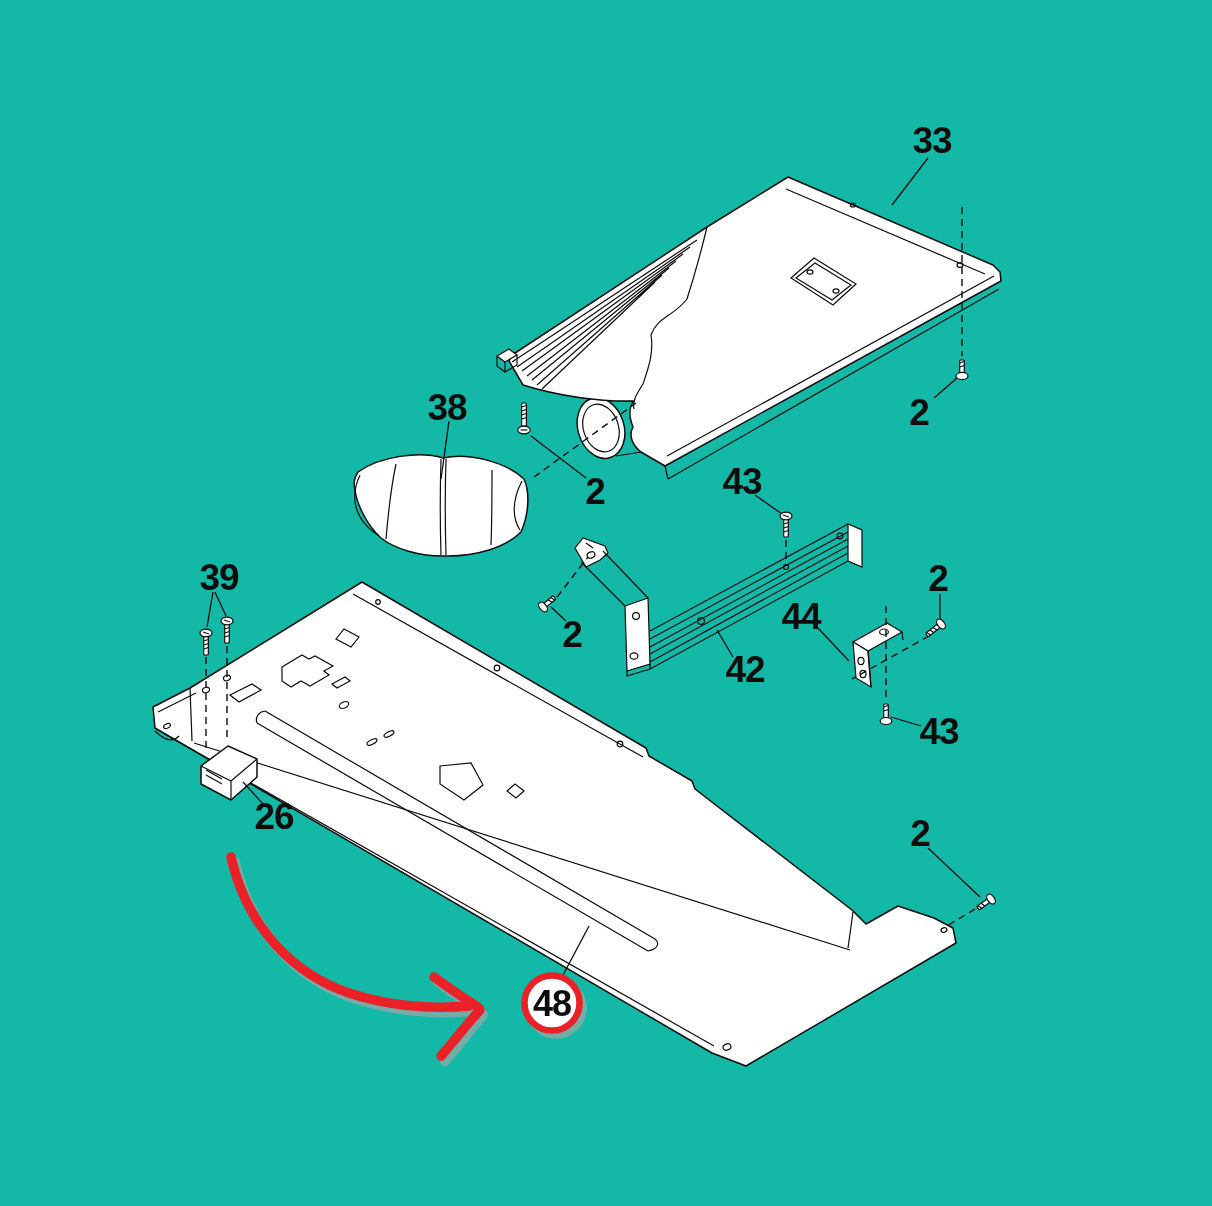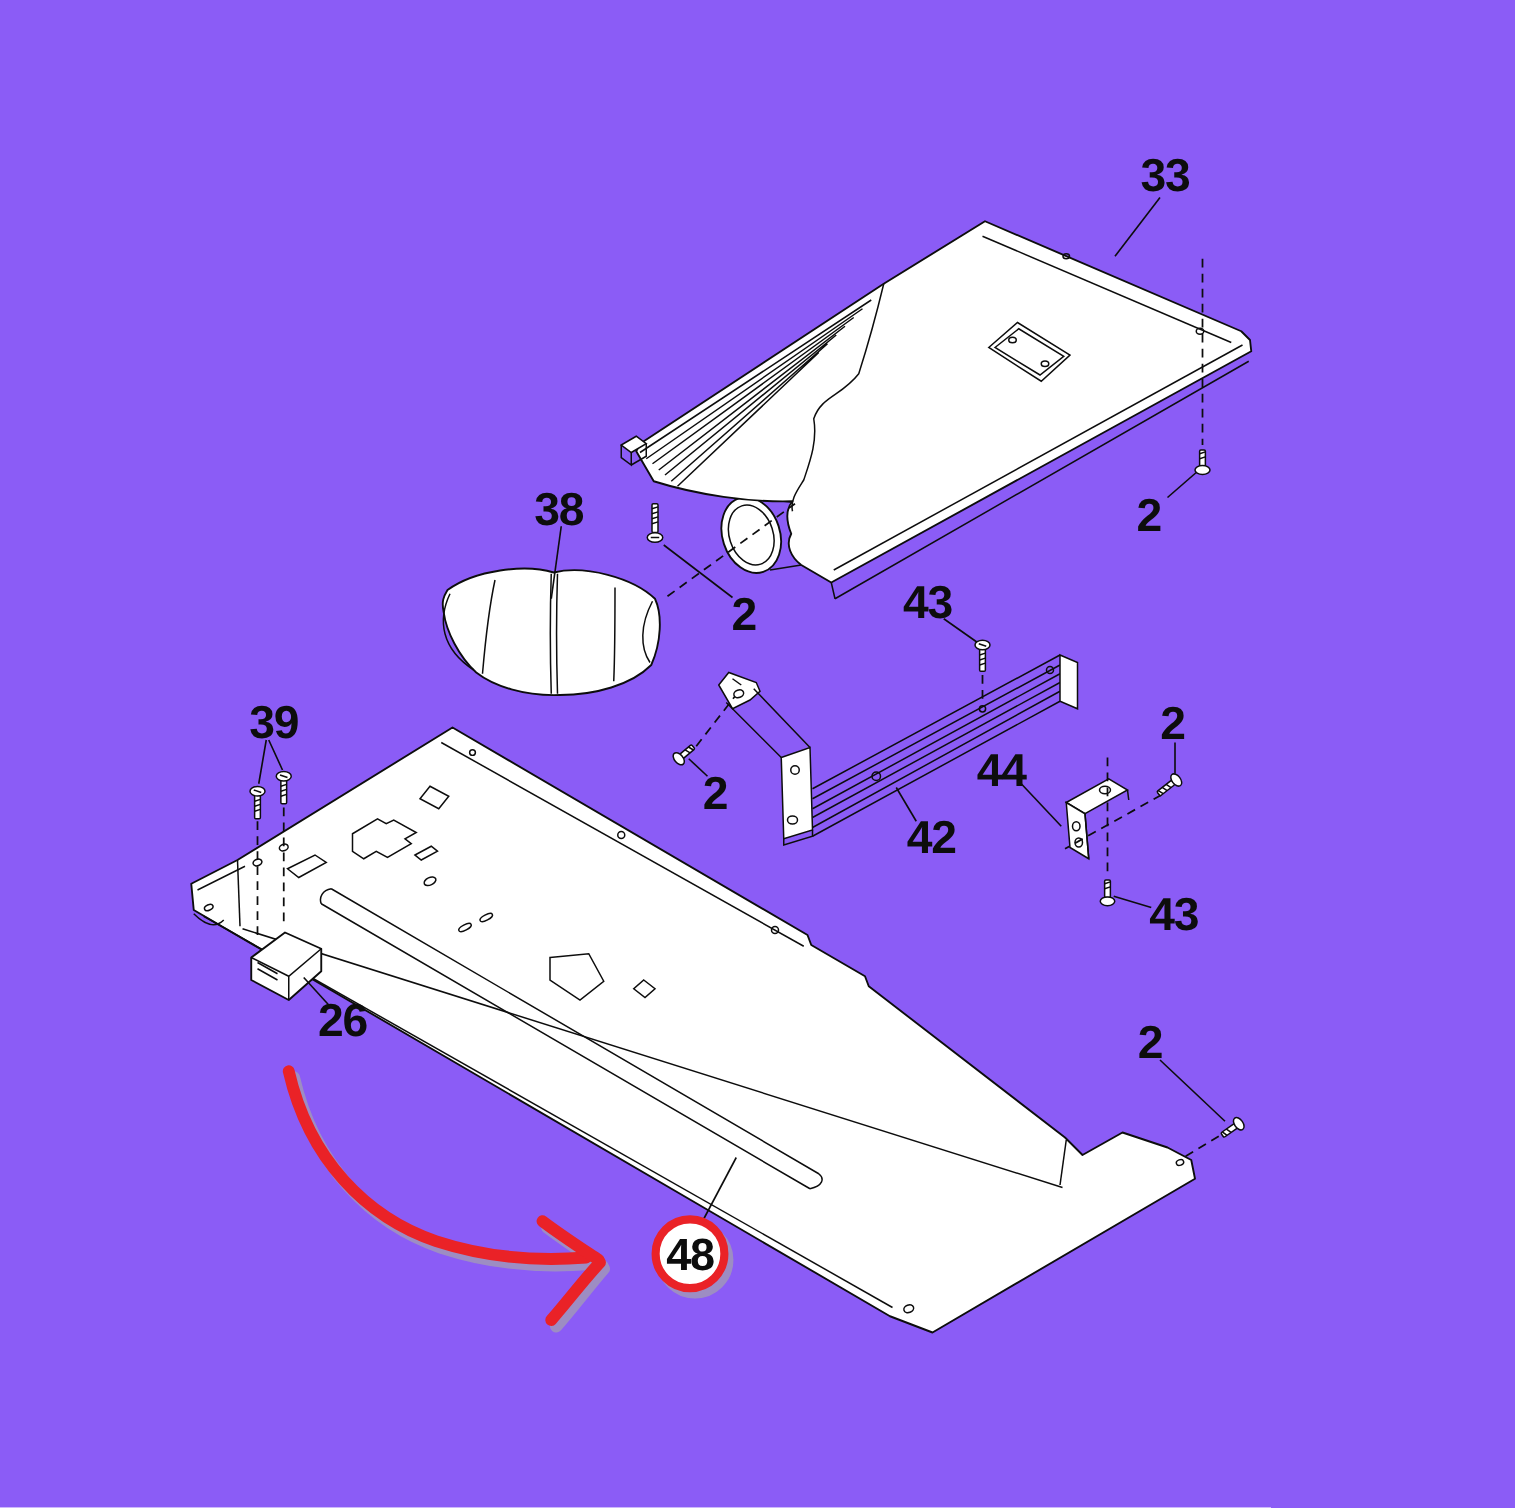--- a/index.html
+++ b/index.html
@@ -1,16 +1,16 @@
 <!DOCTYPE html>
 <html><head>
 <meta charset="utf-8">
 <style>
   html,body{margin:0;padding:0;background:#ffffff;}
-  .stage{position:relative;width:1212px;height:1206px;background:#8b5cf6;overflow:hidden;
+  .stage{position:relative;width:1212px;height:1206px;background:#14b8a6;overflow:hidden;
          font-family:"Liberation Sans", sans-serif;}
   svg{display:block;}
   .callout{font-family:"Liberation Sans", sans-serif;font-weight:bold;font-size:37px;
            fill:#0d0d0d;letter-spacing:-1px;}
   .callout-small{font-size:36px;}
   .lnf{stroke:#0d0d0d;stroke-width:1.5;fill:#ffffff;stroke-linejoin:round;}
   .thin{stroke:#0d0d0d;stroke-width:1.2;fill:none;}
   .thinf{stroke:#0d0d0d;stroke-width:1.2;fill:#ffffff;}
   .dash{stroke:#0d0d0d;stroke-width:1.4;fill:none;stroke-dasharray:7 5;}
   .leader{stroke:#0d0d0d;stroke-width:1.3;fill:none;}

